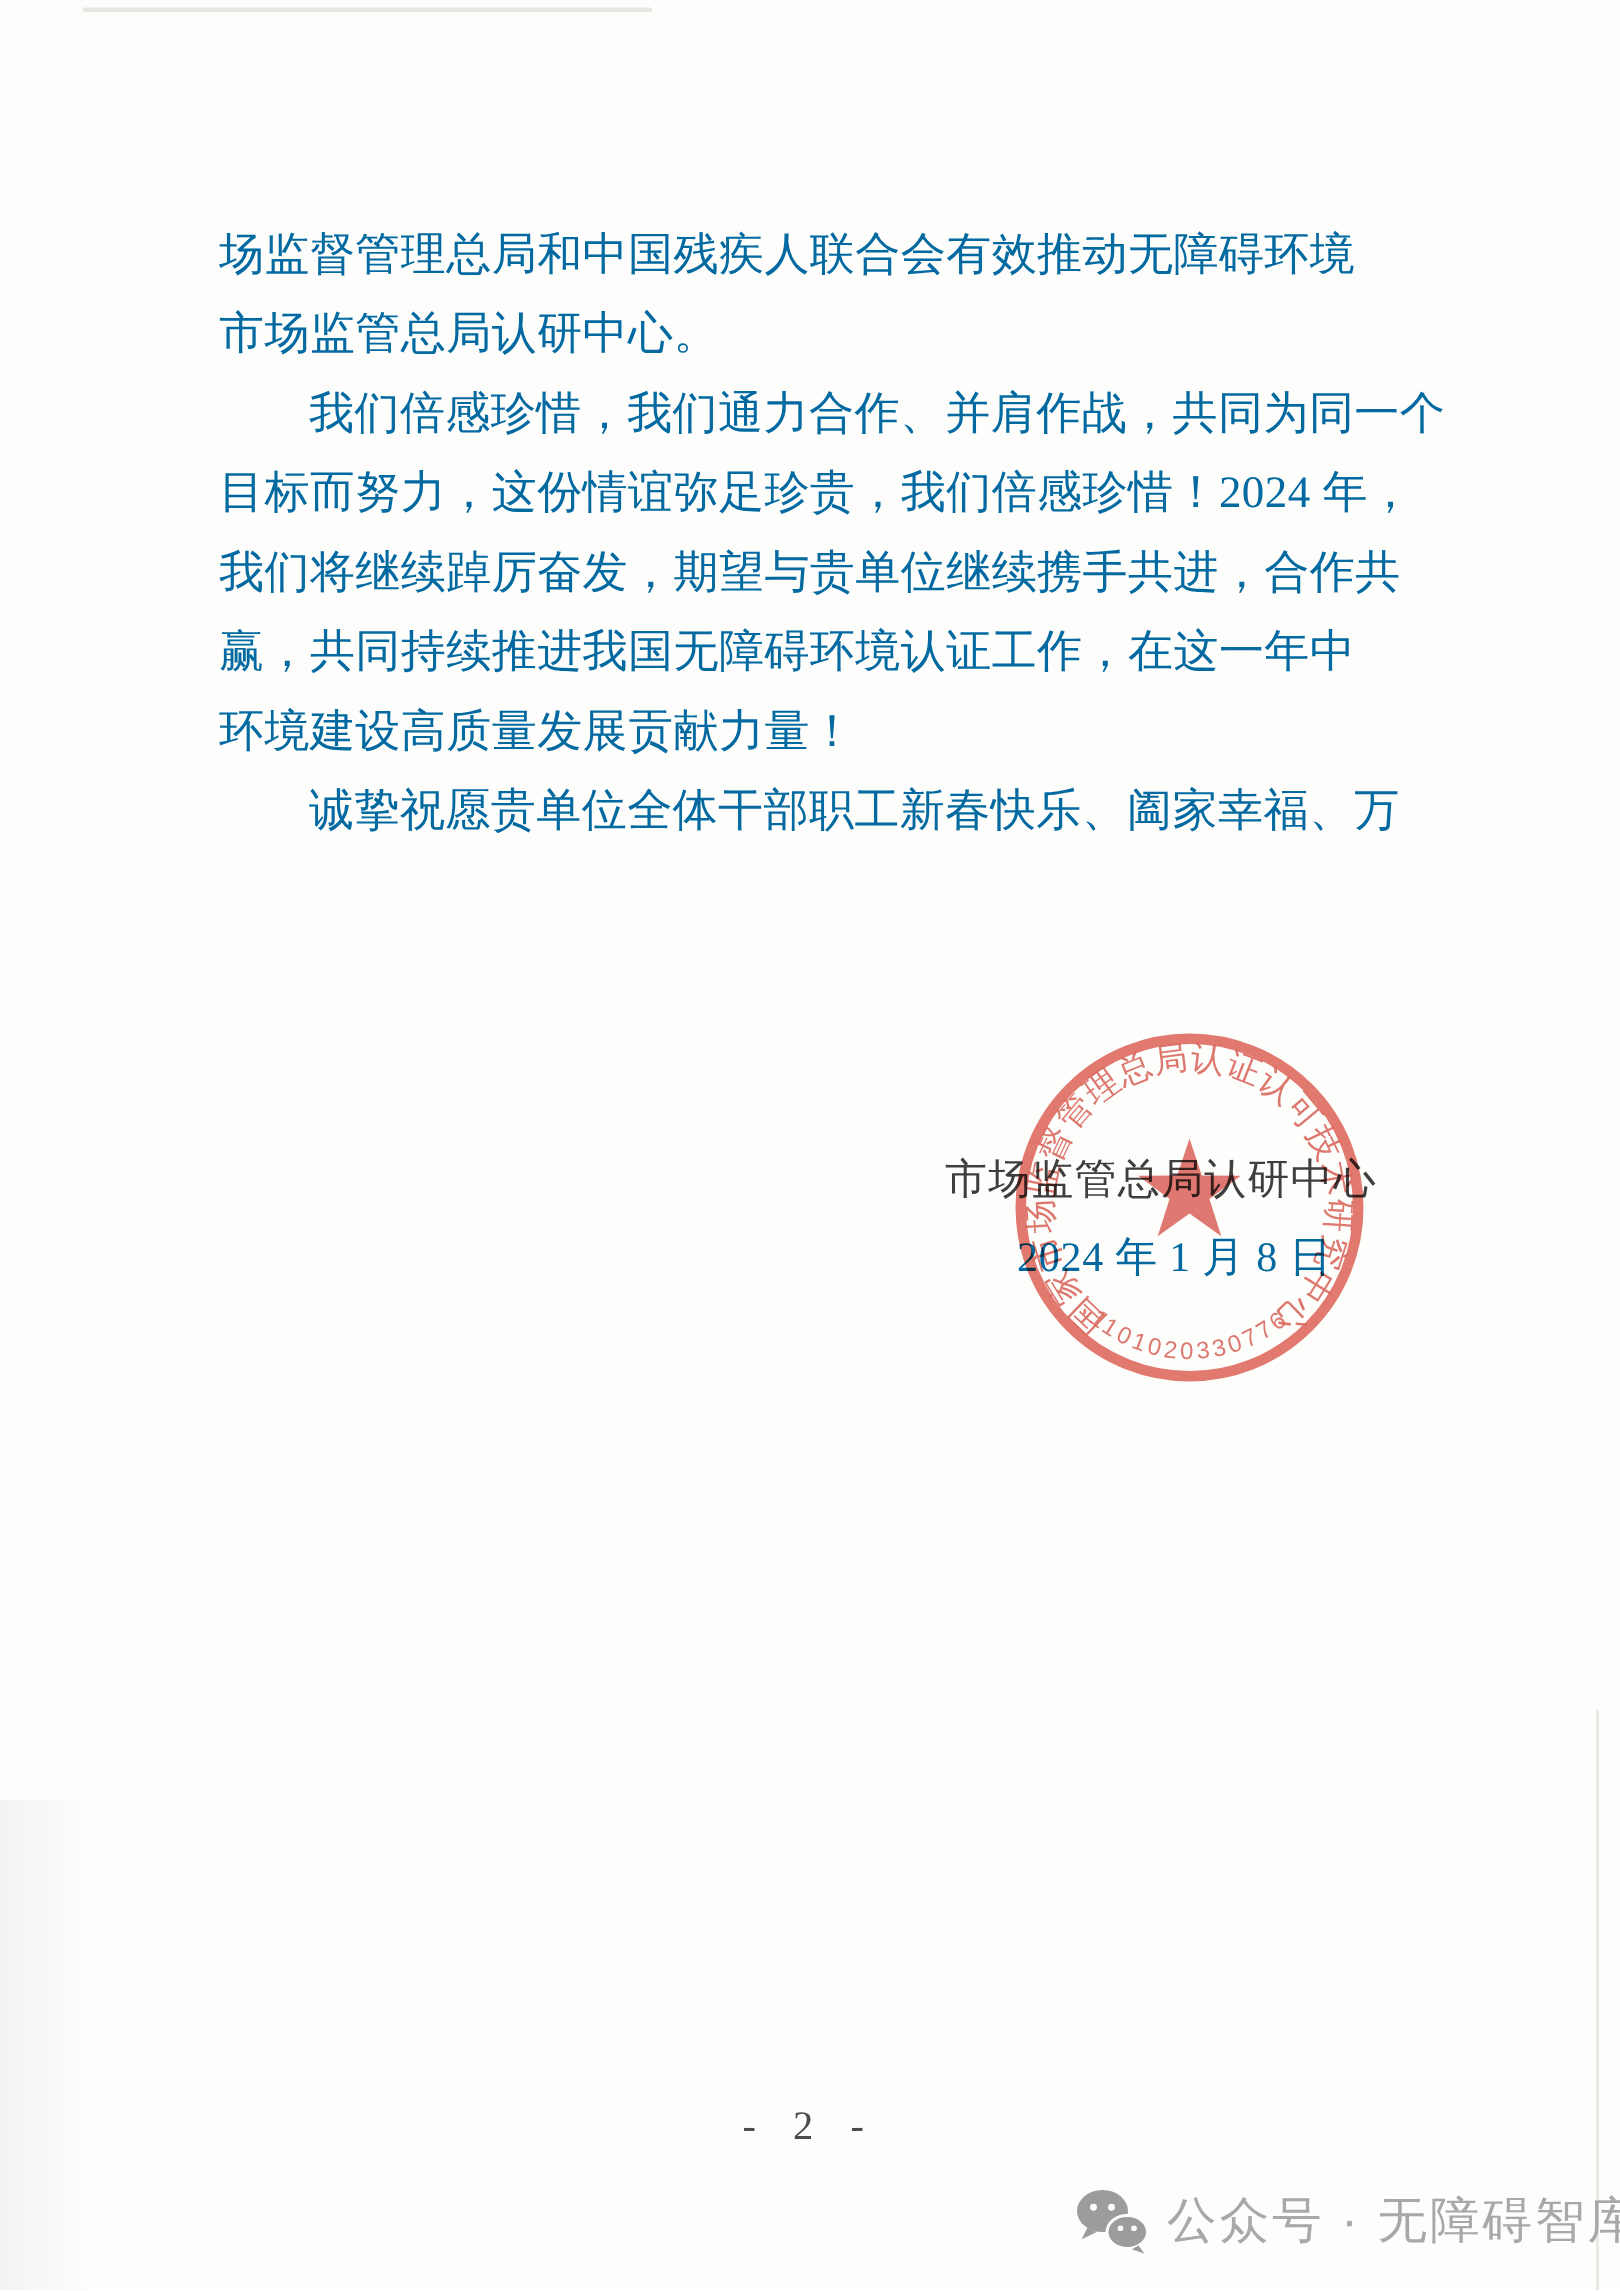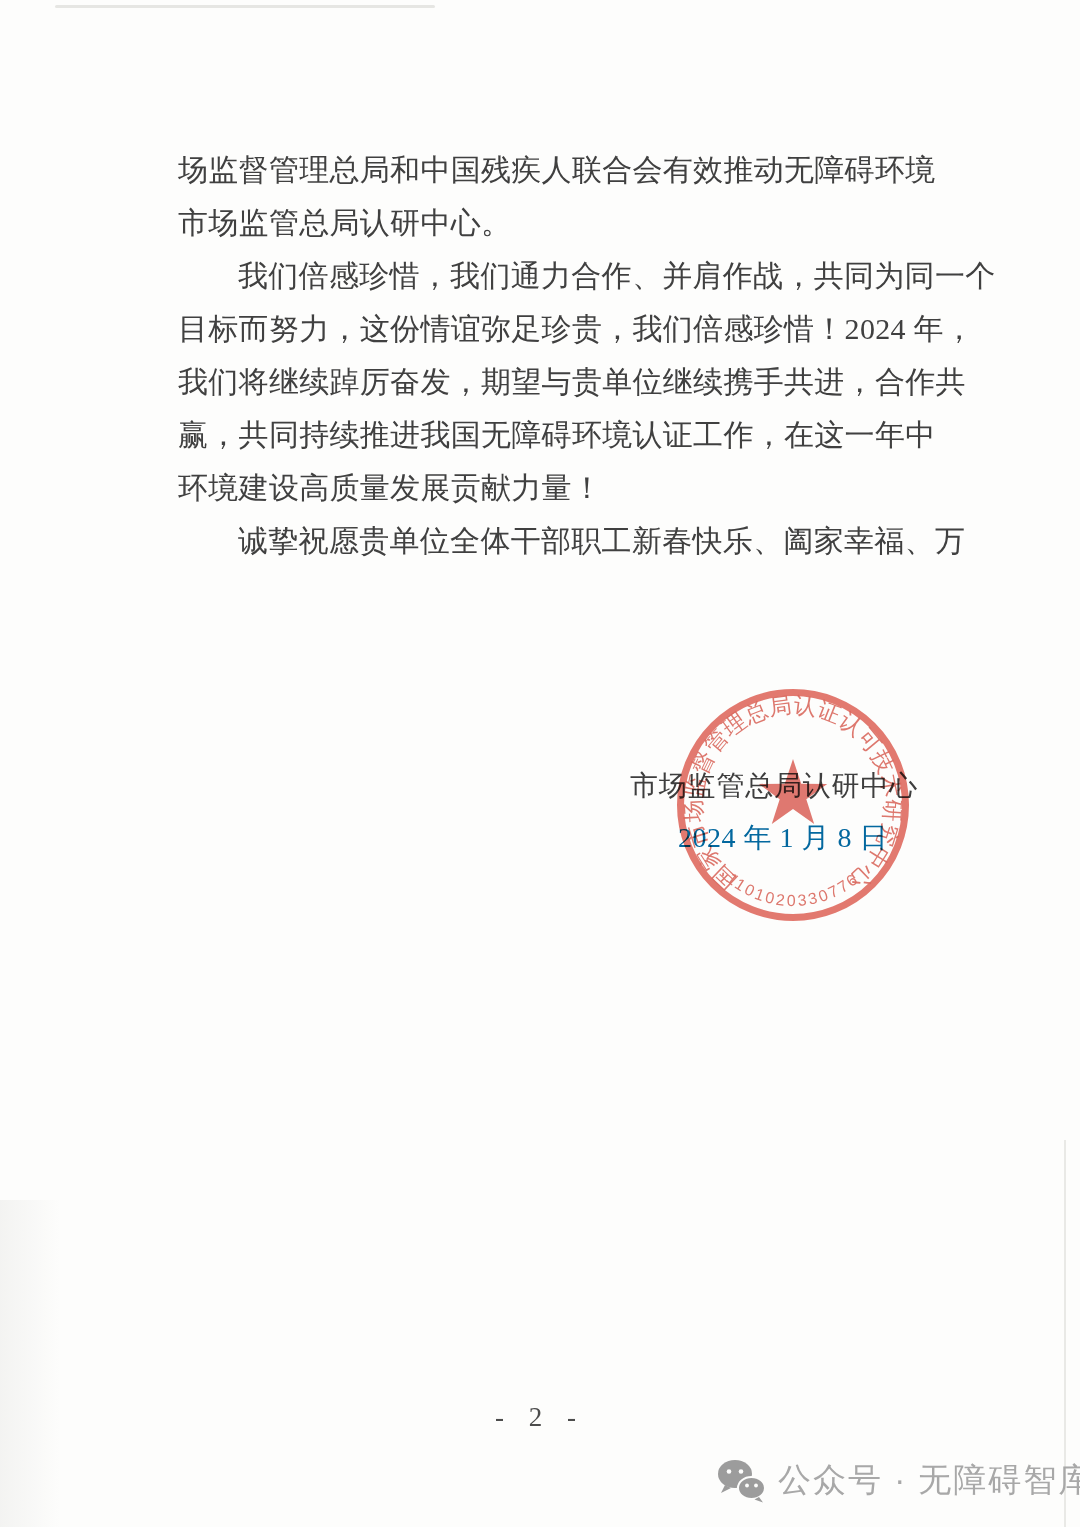--- a/index.html
+++ b/index.html
@@ -19,22 +19,22 @@
     position:absolute;left:1064px;top:1140px;width:2px;height:387px;
     background:#e9e9e6;
   }
   .scan-shade-left{
     position:absolute;left:0;top:1200px;width:60px;height:327px;
     background:linear-gradient(90deg, rgba(225,225,222,.35), rgba(255,255,255,0));
   }
 
   
   .letter-body{
-    position:absolute;left:178px;top:143px;width:758px;
-    color:#404040;
+    position:absolute;left:146px;top:143px;width:758px;
+    color:#0369a1;
     font-size:30px;line-height:53px;letter-spacing:.3px;
   }
   .letter-line{height:53px;white-space:nowrap;}
   .letter-line.indent{padding-left:60px;}
 
   
   .stamp{
     position:absolute;left:673px;top:685px;width:240px;height:240px;
     opacity:.88;
     mix-blend-mode:multiply;

